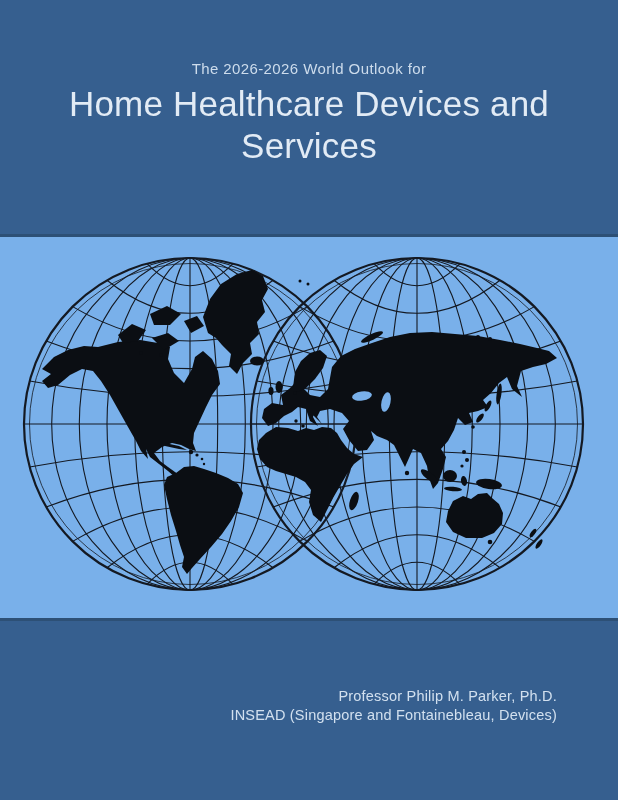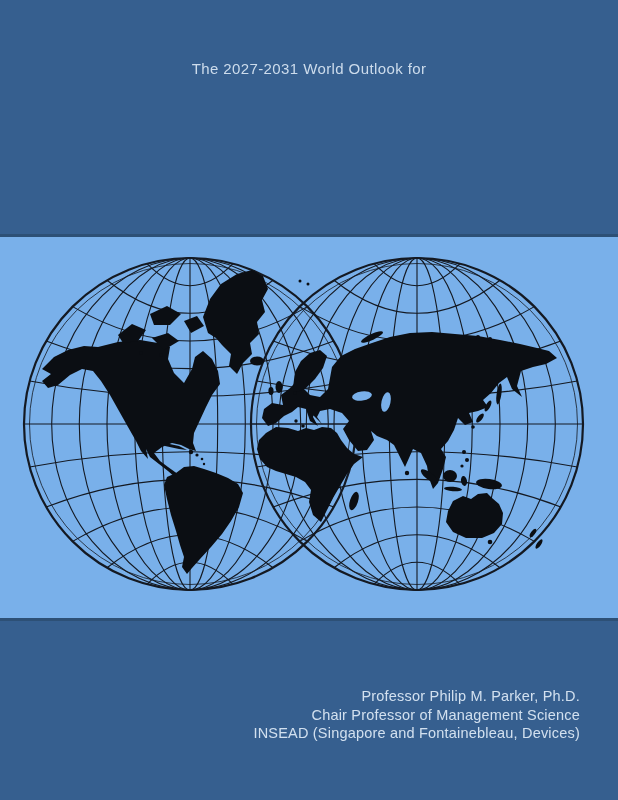--- a/index.html
+++ b/index.html
@@ -30,35 +30,39 @@
   .band.map{
     height:381px;background:#79b0ea;
     position:relative;
   }
   .band.map svg{display:block;}
   .band.bottom{
     height:182px;background:#365f8f;
     border-top:3px solid #2d5076;
   }
   .author{
-    margin-top:66px;margin-right:38px;
+    margin-top:66px;margin-right:61px;
     text-align:right;color:#d2e0ef;
     font-size:14.5px;line-height:18.5px;letter-spacing:.2px;
   }
   .grat{stroke:#141922;stroke-width:1.1;fill:none;}
   .land{fill:#0b0e13;stroke:none;}
   .sea{fill:#79b0ea;stroke:none;}
 </style>
 </head>
 <body>
 
 <div class="cover">
 
   <div class="band top">
-    <div class="series">The 2027-2031 World Outlook for</div>
+    <div class="series">The 2026-2026 World Outlook for</div>
+    <h1 class="title">
+      <span class="tl">Home Healthcare Devices and</span>
+      <span class="tl">Services</span>
+    </h1>
   </div>
 
   <div class="band map">
     <svg width="618" height="381" viewBox="0 0 618 381" aria-hidden="true">
       <g class="grat" id="gratL">
           <ellipse cx="190" cy="187" rx="27.7" ry="166"></ellipse>
           <ellipse cx="190" cy="187" rx="55.3" ry="166"></ellipse>
           <ellipse cx="190" cy="187" rx="83.0" ry="166"></ellipse>
           <ellipse cx="190" cy="187" rx="110.7" ry="166"></ellipse>
           <ellipse cx="190" cy="187" rx="138.3" ry="166"></ellipse>
@@ -187,18 +191,17 @@
       <g class="sea">
         <ellipse cx="362" cy="159" rx="10" ry="4.5" transform="rotate(-8 362 159)"></ellipse>
         <ellipse cx="386" cy="165" rx="4.5" ry="10" transform="rotate(12 386 165)"></ellipse>
       </g>
     </svg>
   </div>
 
   <div class="band bottom">
     <div class="author">
       <div>Professor Philip M. Parker, Ph.D.</div>
-      <div>Chair Professor of Management Science</div>
       <div>INSEAD (Singapore and Fontainebleau, Devices)</div>
     </div>
   </div>
 
 </div>
 
 </body></html>

